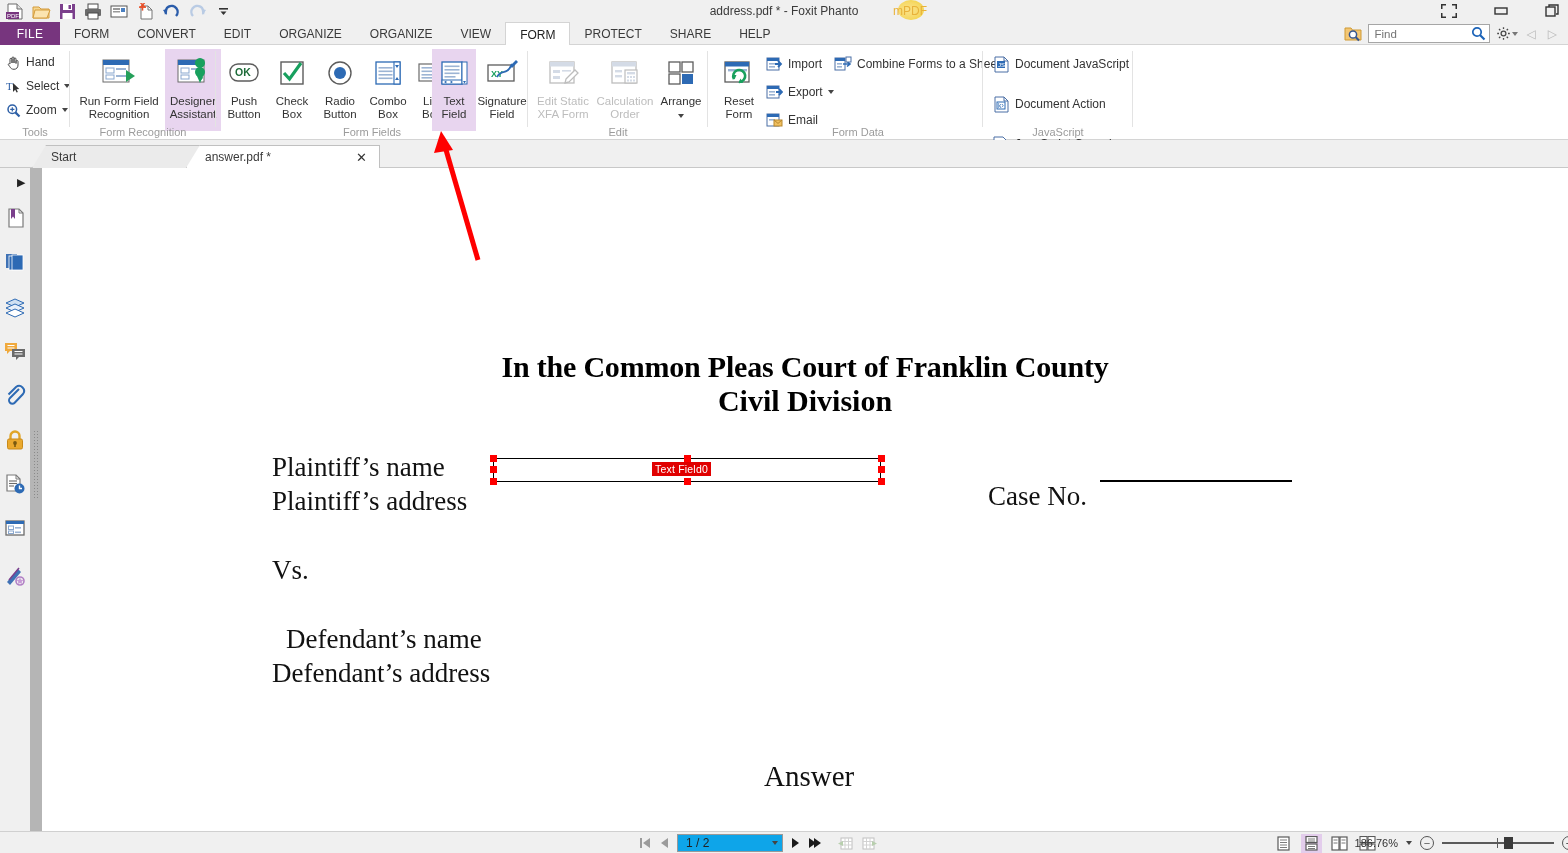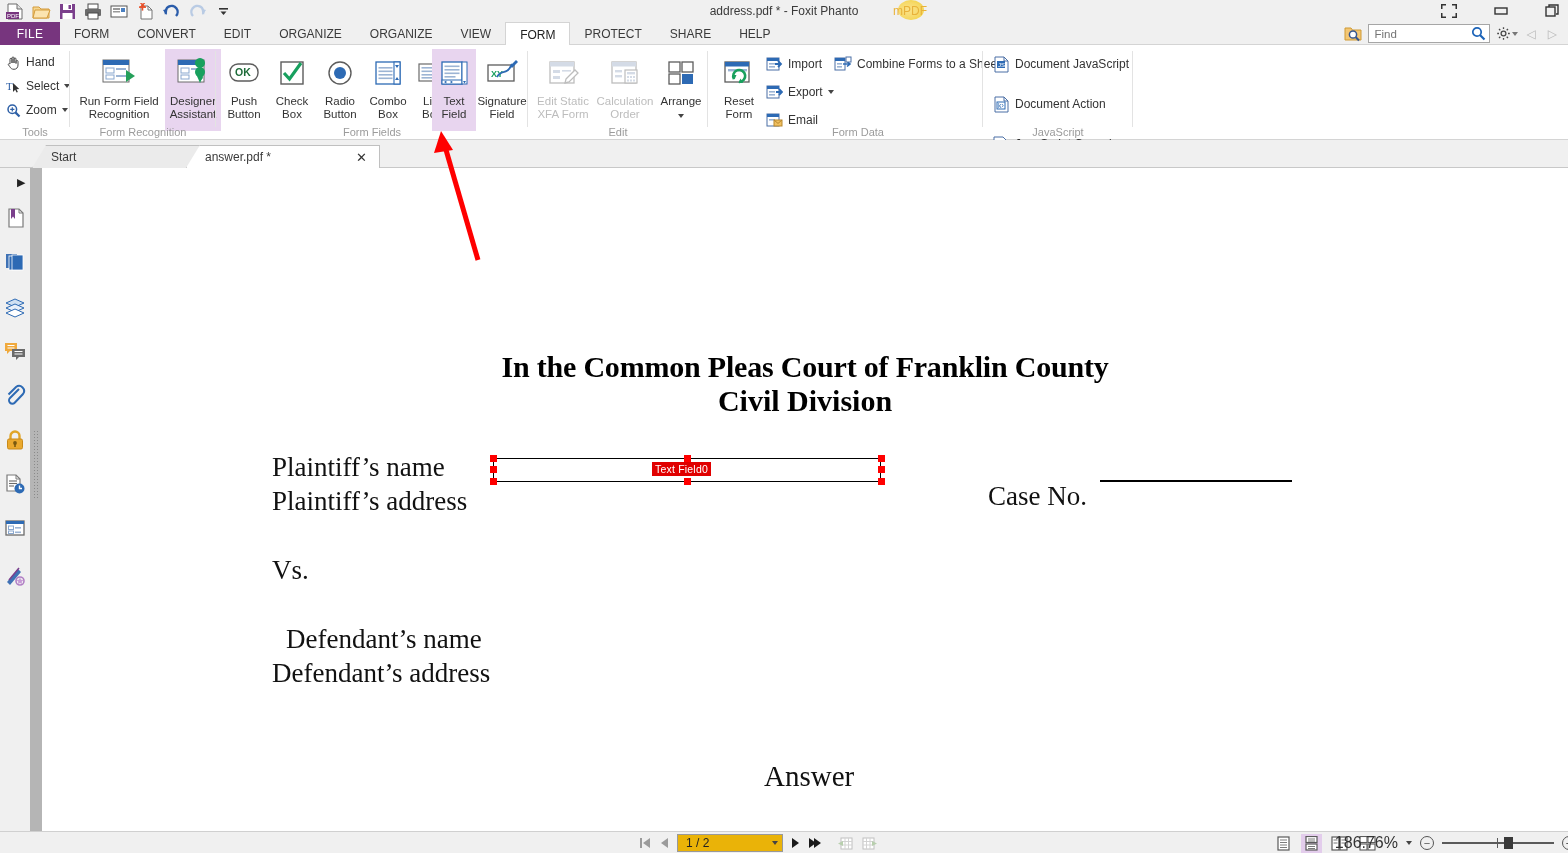--- a/index.html
+++ b/index.html
@@ -164,29 +164,29 @@
   
   .annot-arrow { position: absolute; left: 430px; top: 125px; z-index: 20; pointer-events: none; }
 
   
   .statusbar {
     position: absolute; left: 0; top: 831px; width: 1568px; height: 22px;
     background: #f0f0f0; border-top: 1px solid #d0d0d0;
   }
   .pagenav { position: absolute; left: 638px; top: 0px; height: 22px; display: flex; align-items: center; gap: 7px; }
   .pagebox {
-    width: 106px; height: 18px; background: #eab308; border: 1px solid #999;
+    width: 106px; height: 18px; background: #0ea5e9; border: 1px solid #999;
     display: flex; align-items: center; justify-content: space-between; padding: 0 4px 0 8px;
   }
   .pagebox .val { font-size: 12px; color: #222; }
   .viewmodes { position: absolute; right: 190px; top: 0; height: 22px; display: flex; align-items: center; gap: 7px; }
   .vm { width: 21px; height: 19px; display: flex; align-items: center; justify-content: center; }
   .vm.sel { background: #e3cdec; }
   .zoomarea { position: absolute; right: 0px; top: 0; height: 22px; display: flex; align-items: center; gap: 8px; padding-right: 0px; }
-  .zoomval { font-size: 16px; color: #333; }
+  .zoomval { font-size: 11px; color: #333; }
   .zoomtrack { position: relative; width: 112px; height: 2px; background: #5a5a5a; }
   .ztick { position: absolute; left: 55px; top: -4px; width: 1px; height: 10px; background: #5a5a5a; }
   .zthumb { position: absolute; left: 62px; top: -5px; width: 9px; height: 12px; background: #3a3a3a; }
   .zcircle { width: 14px; height: 14px; border: 1.5px solid #555; border-radius: 50%; display:flex; align-items:center; justify-content:center; font-size:11px; color:#555; }
 </style>
 </head>
 <body>
 
 <div id="app">
 

